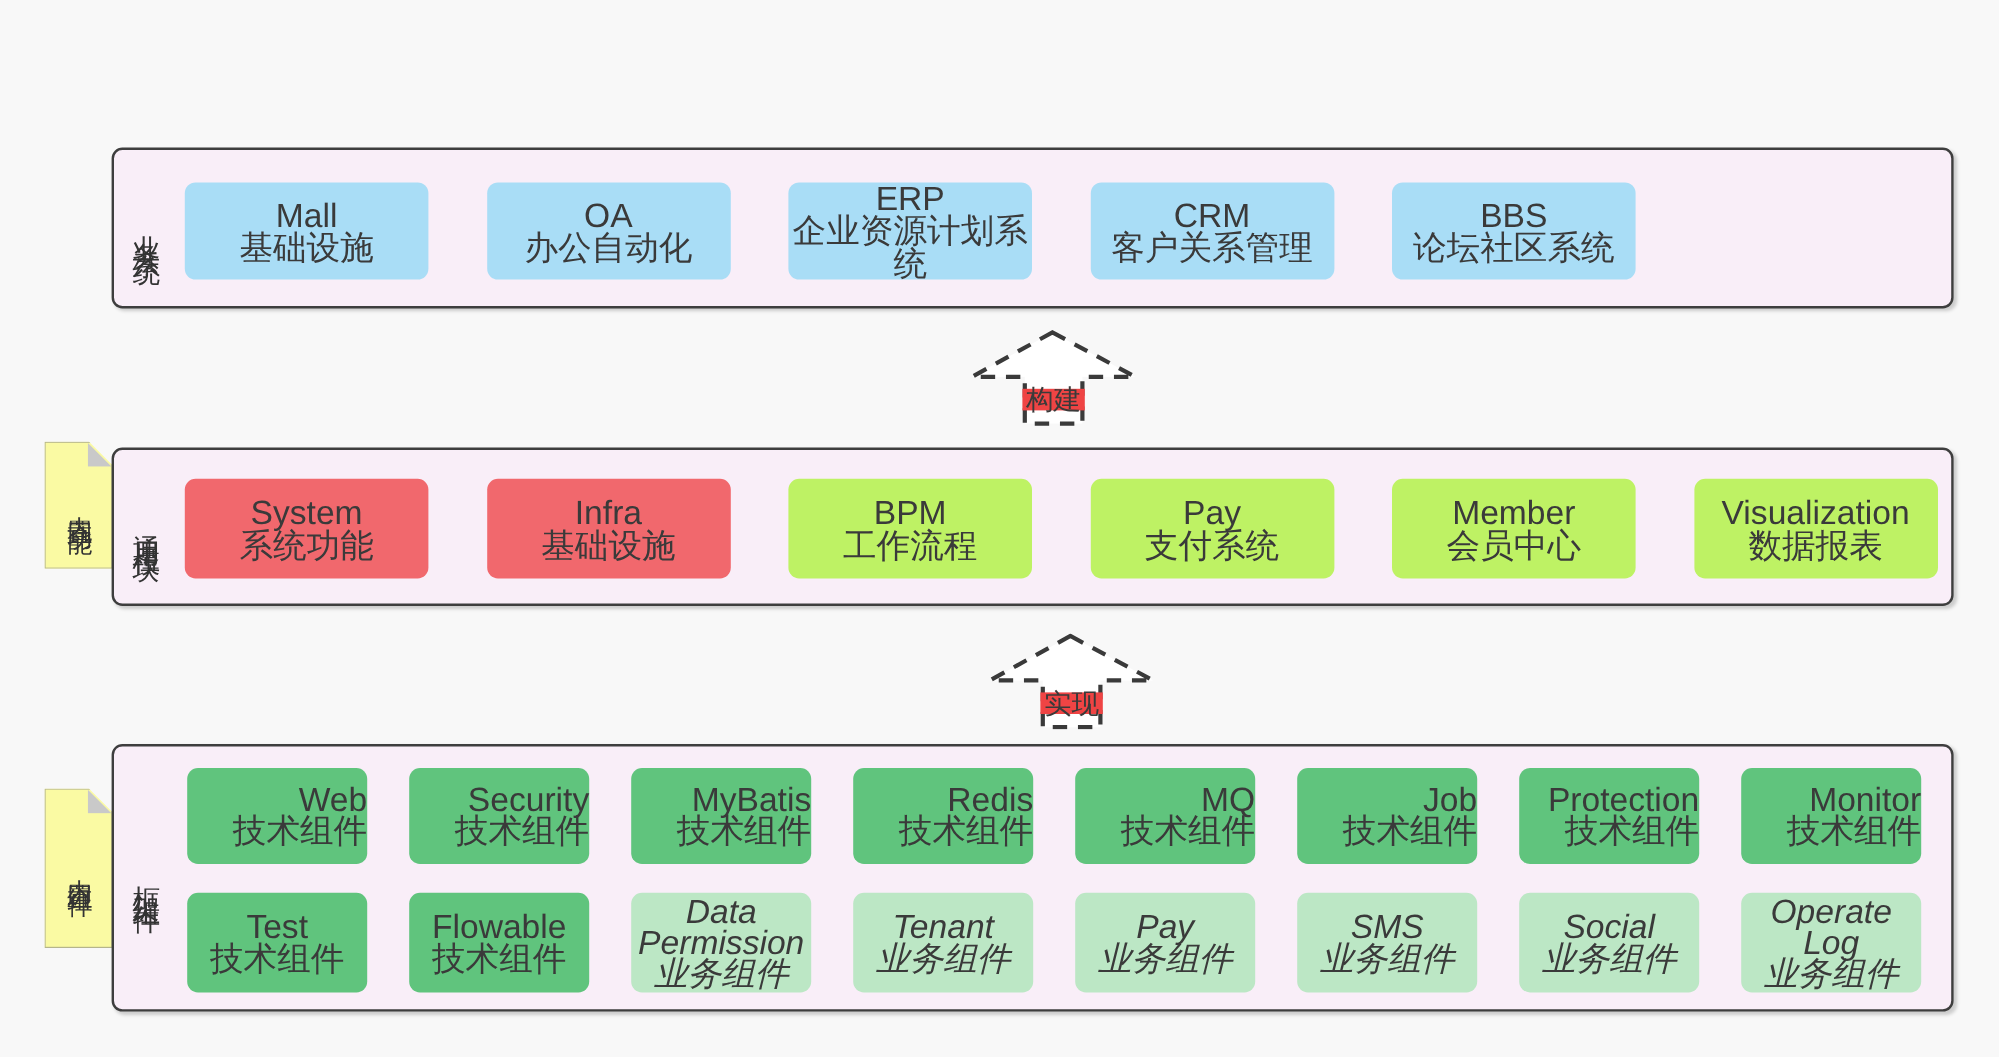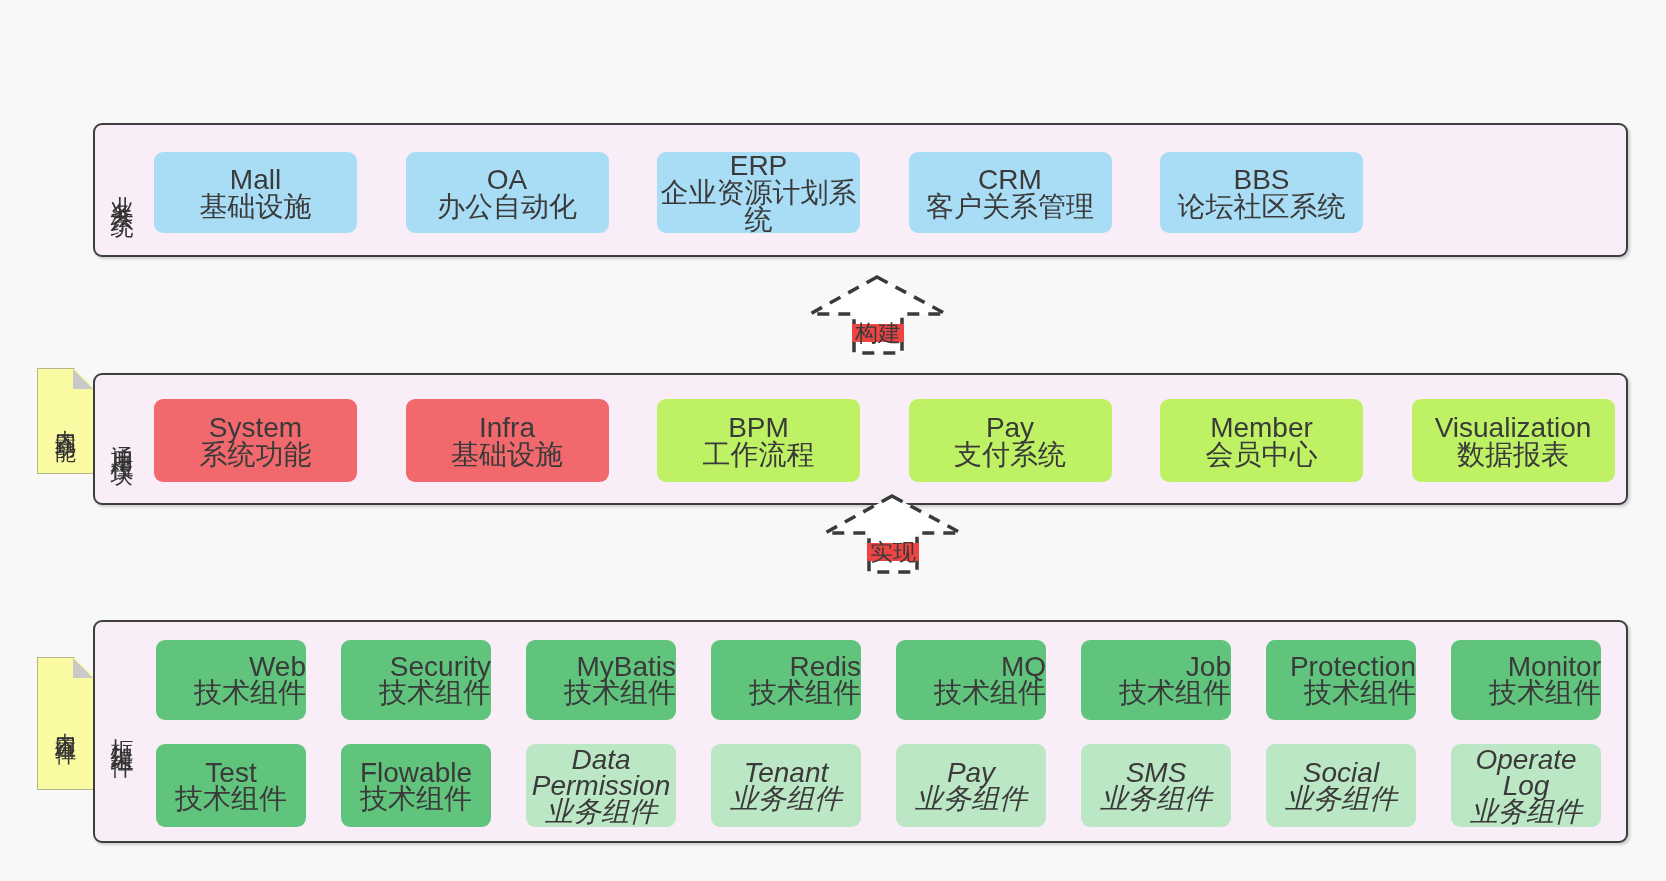--- a/index.html
+++ b/index.html
@@ -57,21 +57,21 @@
     content:""; position:absolute; top:0; right:0; width:20px; height:20px;
     background:#c9c9c9; clip-path:polygon(0 0, 100% 100%, 0 100%);
   }
   .note span { writing-mode:vertical-rl; text-orientation:upright; letter-spacing:4px; }
   .note-features   { top:368px; height:106px; }
   .note-components { top:657px; height:133px; }
 
   
   .arrow { position:absolute; width:140px; height:80px; z-index:1; }
   .arrow-build     { left:808px; top:275px; }
-  .arrow-implement { left:823px; top:494px; }
+  .arrow-implement { left:823px; top:528px; }
   .arrow svg { position:absolute; left:0; top:0; }
   .arrow-label {
     position:absolute; left:50%; top:39px; transform:translateX(-50%);
     background:#ef4444; padding:0 3px; font-size:23px; line-height:18px;
     white-space:nowrap; color:#3a3a3a;margin-top:10px;
   }
 </style>
 </head>
 <body>
 

